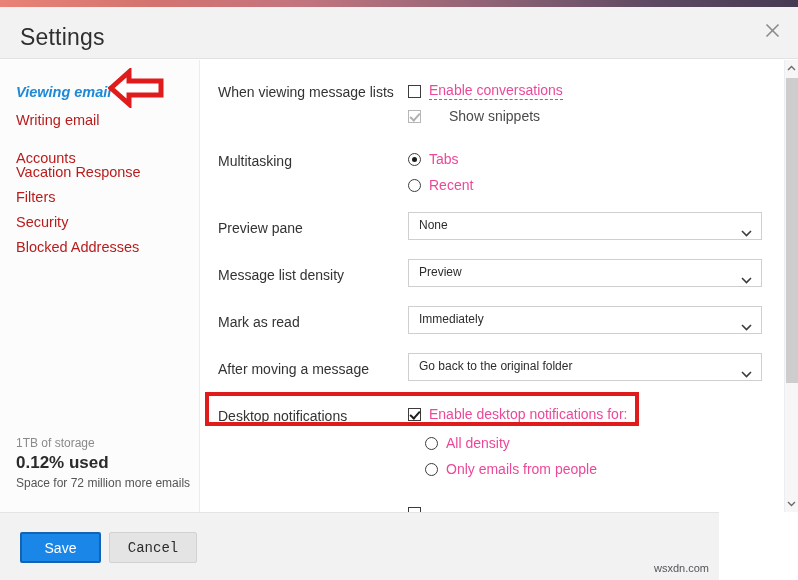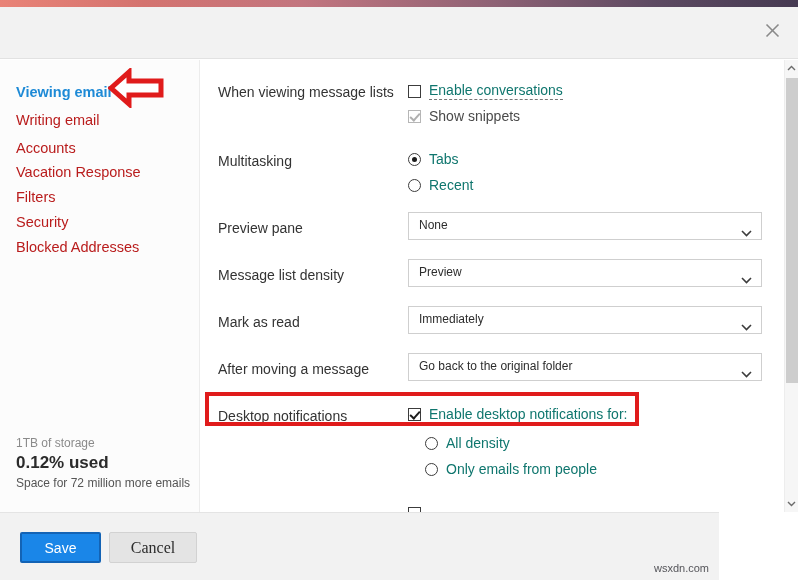--- a/index.html
+++ b/index.html
@@ -70,20 +70,21 @@
     position: absolute;
     left: 16px;
     font-size: 14.5px;
     color: #b91c1c;
     white-space: nowrap;
     cursor: pointer;
   }
   .nav-item.active {
     color: #1e8ad6;
     font-weight: bold;
+    font-style: italic;
   }
 
   #storage-block {
     position: absolute;
     left: 16px;
     bottom: 22px;
     width: 180px;
   }
   #storage-total {
     font-size: 12px;
@@ -127,21 +128,21 @@
   
   .opt {
     position: absolute;
     display: flex;
     align-items: center;
     white-space: nowrap;
     cursor: pointer;
   }
   .opt-text {
     font-size: 14px;
-    color: #0f766e;
+    color: #ec4899;
     margin-left: 8px;
   }
   .opt-text.dotted {
     border-bottom: 1px dashed #777777;
     padding-bottom: 1px;
   }
   .opt-text.disabled { color: #4a4a4a; }
 
   .cb {
     width: 13px;
@@ -307,58 +308,59 @@
   }
   #cancel-button {
     position: absolute;
     left: 109px;
     top: 19px;
     width: 88px;
     height: 31px;
     background: #e4e4e4;
     border: 1px solid #d2d2d2;
     color: #2c2c2c;
-    font-size: 16px;
-    font-family: Liberation Serif, serif;
+    font-size: 14px;
+    font-family: Liberation Mono, monospace;
     cursor: pointer;
     box-sizing: border-box;
     border-radius: 2px;
     padding: 0;
   }
   #watermark {
     position: absolute;
     right: 10px;
     bottom: 6px;
     font-size: 11px;
     color: #55555a;
     font-family: "Liberation Sans", sans-serif;
   }
 </style>
 </head>
 <body>
 
 <div id="top-strip"></div>
 
 <div id="window-header">
+  <div id="page-title">Settings</div>
   <div id="close-button">
     <svg width="15" height="15" viewBox="0 0 15 15">
       <line x1="1.5" y1="1.5" x2="13.5" y2="13.5" stroke="#8a8a8a" stroke-width="1.6"></line>
       <line x1="13.5" y1="1.5" x2="1.5" y2="13.5" stroke="#8a8a8a" stroke-width="1.6"></line>
     </svg>
   </div>
 </div>
 
 <div id="sidebar">
   <div class="nav-item active" style="top:24px;">
     <span>Viewing email</span>
   </div>
   <div class="nav-item" style="top:52px;">
     <span>Writing email</span>
   </div>
-  <div class="nav-item" style="top:80px;">
+  <div class="nav-item" style="top:90px;">
     <span>Accounts</span>
   </div>
   <div class="nav-item" style="top:104px;">
     <span>Vacation Response</span>
   </div>
   <div class="nav-item" style="top:129px;">
     <span>Filters</span>
   </div>
   <div class="nav-item" style="top:154px;">
     <span>Security</span>
@@ -375,21 +377,21 @@
 </div>
 
 <div id="content">
 
   <div class="row" style="top:0;">
     <div class="row-label" style="top:24px;">When viewing message lists</div>
     <div class="opt" style="left:207px; top:22px;">
       <span class="cb"></span>
       <span class="opt-text dotted">Enable conversations</span>
     </div>
-    <div class="opt" style="left:207px; top:48px;">
+    <div class="opt" style="left:207px; top:48px;gap:20px;">
       <span class="cb gray checked"></span>
       <span class="opt-text disabled">Show snippets</span>
     </div>
   </div>
 
   <div class="row" style="top:85px;">
     <div class="row-label" style="top:8px;">Multitasking</div>
     <div class="opt" style="left:207px; top:6px;">
       <span class="rb selected"></span>
       <span class="opt-text">Tabs</span>

